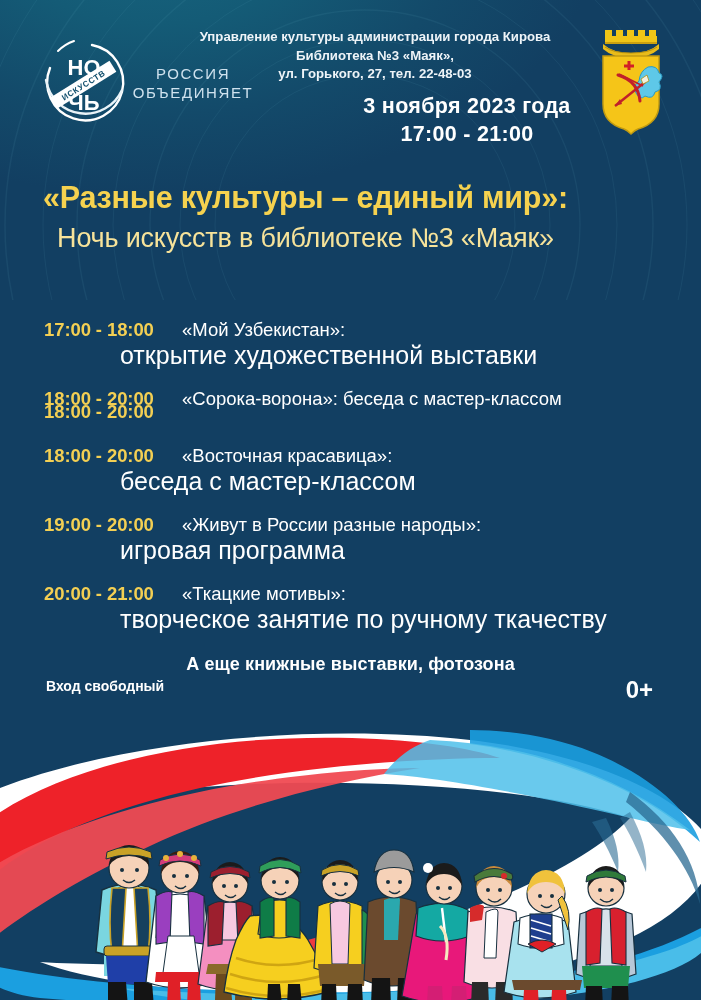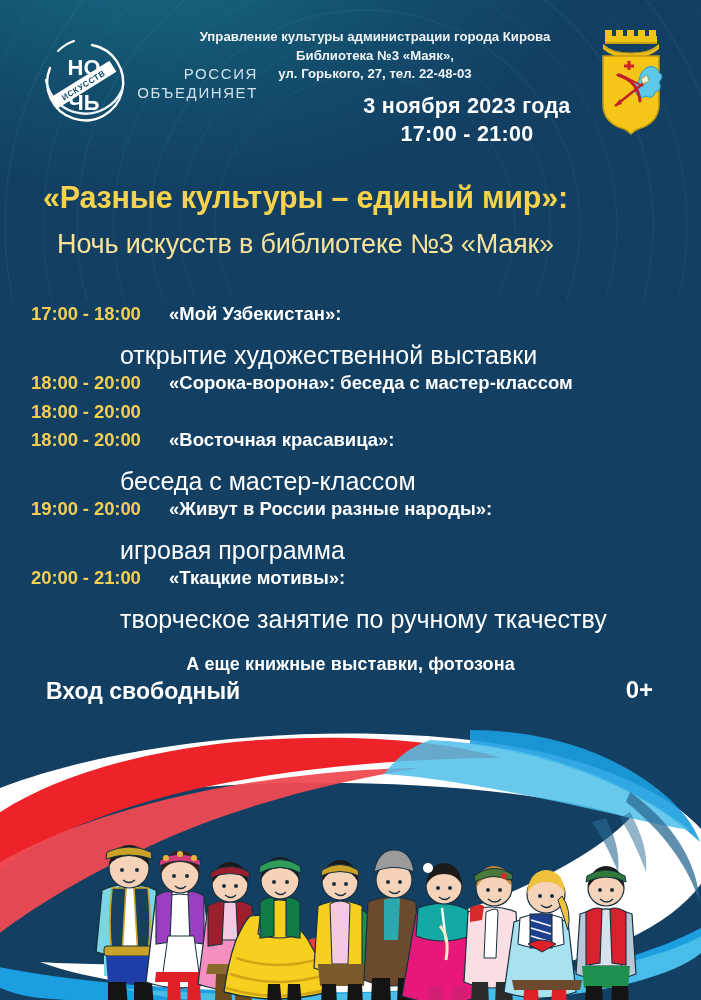--- a/index.html
+++ b/index.html
@@ -26,21 +26,21 @@
   .arcs svg { position:absolute; left:-260px; top:-400px; }
 
   
   .header { position:absolute; left:0; top:0; width:701px; height:160px; }
 
   .logo-wrap { position:absolute; left:30px; top:28px; width:108px; height:108px; }
   .logo-wrap svg { display:block; }
 
   .rossiya {
     position:absolute; left:128px; top:64px; width:130px;
-    text-align:right; color:#cfe2ee; letter-spacing:1.6px;
+    text-align:center; color:#cfe2ee; letter-spacing:1.6px;
     font-size:15px; line-height:19px; font-weight:400;
   }
 
   .org {
     position:absolute; left:170px; top:28px; width:410px;
     text-align:center; color:#eef4f8;
     font-size:13.2px; line-height:18.5px; font-weight:700;
   }
 
   .datetime {
@@ -53,45 +53,45 @@
   .coa svg { display:block; }
 
   
   .title-block { position:absolute; left:0; top:178px; width:611px; text-align:center; }
   .title-1 {
     color:#F6D24F; font-weight:bold; font-size:30.5px; line-height:38px;
     letter-spacing:-.2px;
   }
   .title-2 {
     color:#F7E39A; font-weight:400; font-size:27px; line-height:37px;
-    margin-top:10px; letter-spacing:-.2px;
+    margin-top:4px; letter-spacing:-.2px;
   }
 
   
   .schedule { position:absolute; left:0; top:300px; width:701px; }
 
-  .sched-line { display:flex; align-items:baseline; padding-left:31px; height:28.5px; }
+  .sched-line { display:flex; align-items:baseline; padding-left:44px; height:28.5px; }
   .sched-time {
     color:#F3CF53; font-weight:bold; font-size:18.5px; line-height:28.5px;
     width:138px; flex:0 0 138px; white-space:nowrap; letter-spacing:-.1px;
   }
   .sched-desc {
-    color:#ffffff; font-weight:700; font-size:18.5px; line-height:28.5px; white-space:nowrap;
+    color:#ffffff; font-weight:400; font-size:18.5px; line-height:28.5px; white-space:nowrap;margin-top:16px;
   }
   .sched-cont { padding-left:120px; height:28.5px; color:#ffffff;
     font-weight:400; font-size:25px; line-height:28.5px; white-space:nowrap;margin-top:12px; }
 
   
   .extra {
     position:absolute; left:0; top:614px; width:701px; text-align:center;
     color:#ffffff; font-weight:bold; font-size:18px; letter-spacing:.1px;margin-top:40px;
   }
   .free {
     position:absolute; left:46px; top:678px;
-    color:#ffffff; font-weight:bold; font-size:23px;
+    color:#ffffff; font-weight:bold; font-size:14px;
   }
   .age {
     position:absolute; right:48px; top:676px;
     color:#ffffff; font-weight:bold; font-size:24px;
   }
 
   
   .illus { position:absolute; left:0; bottom:0; width:701px; height:300px; overflow:hidden; }
   .illus svg { display:block; }
 </style>

